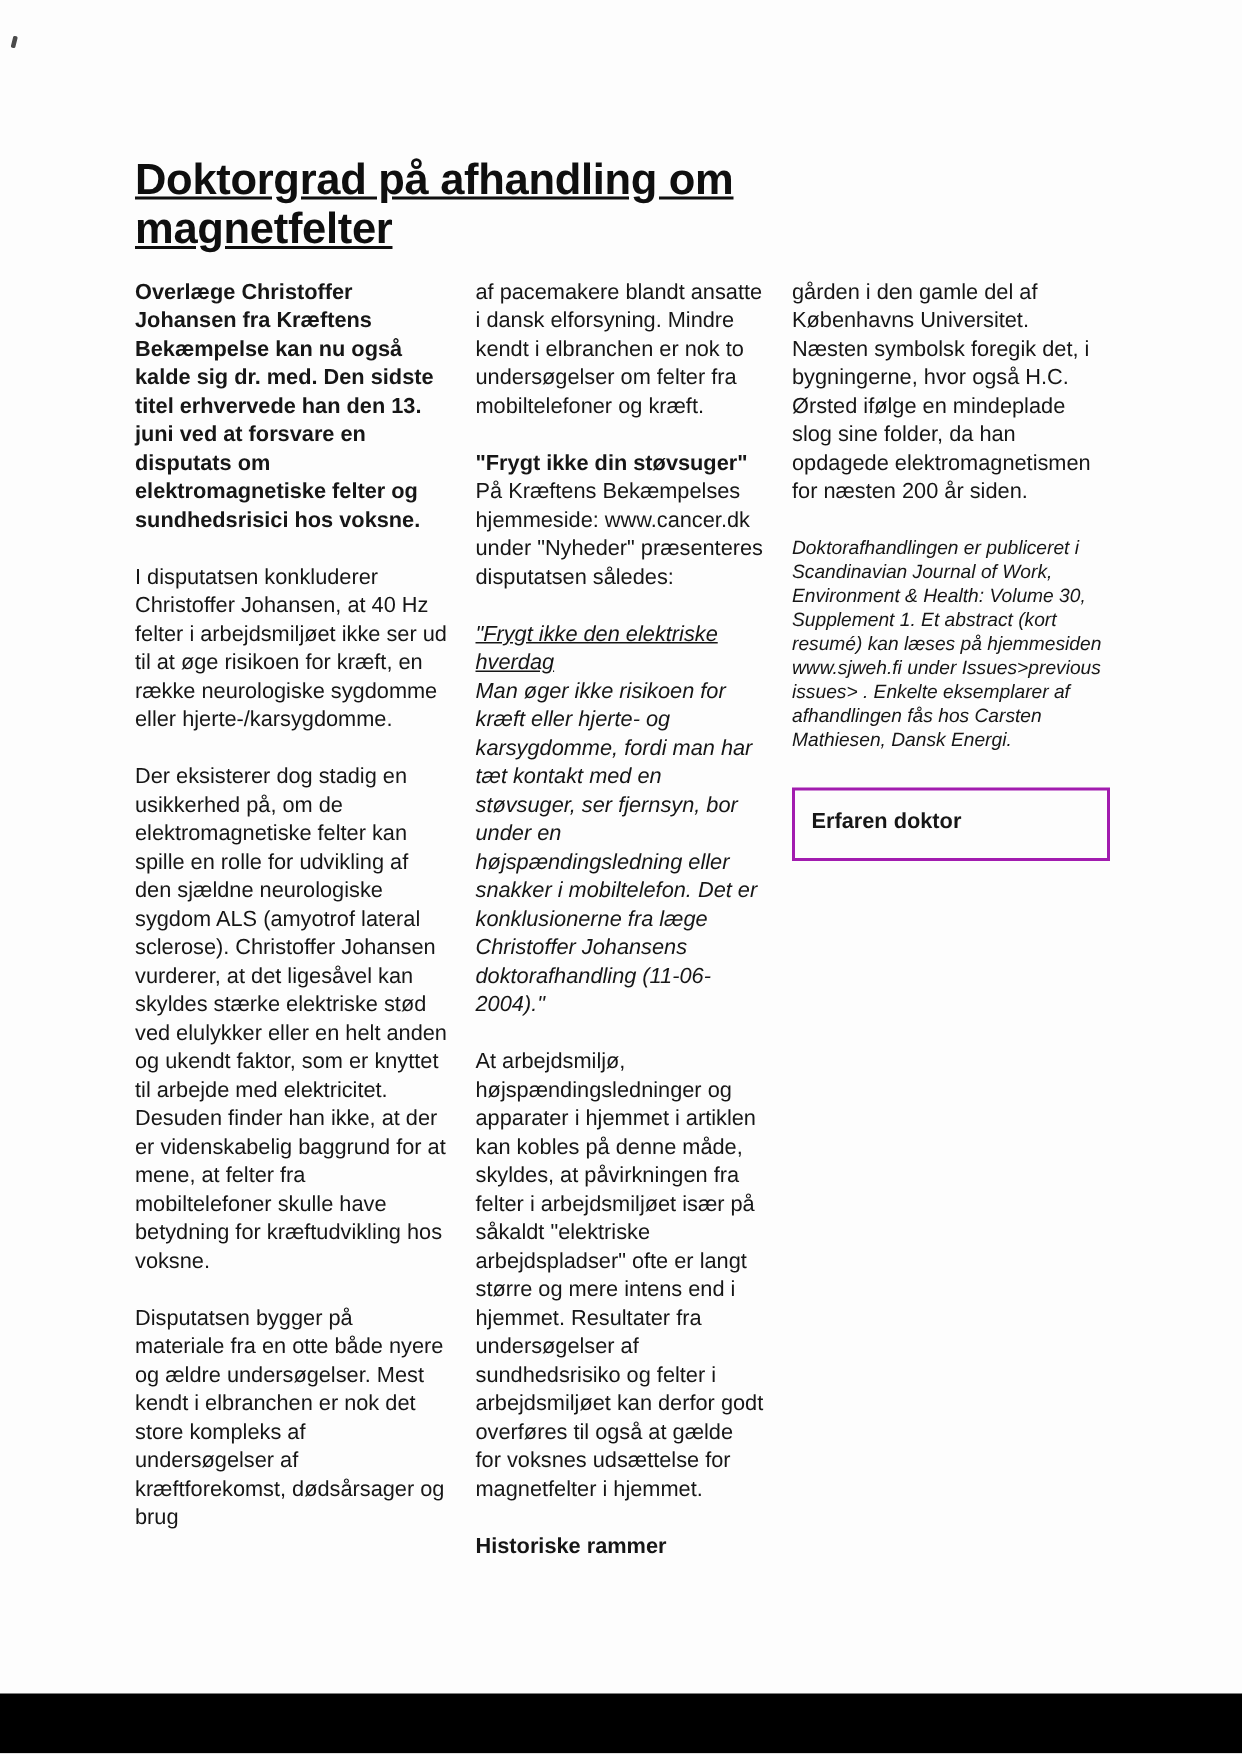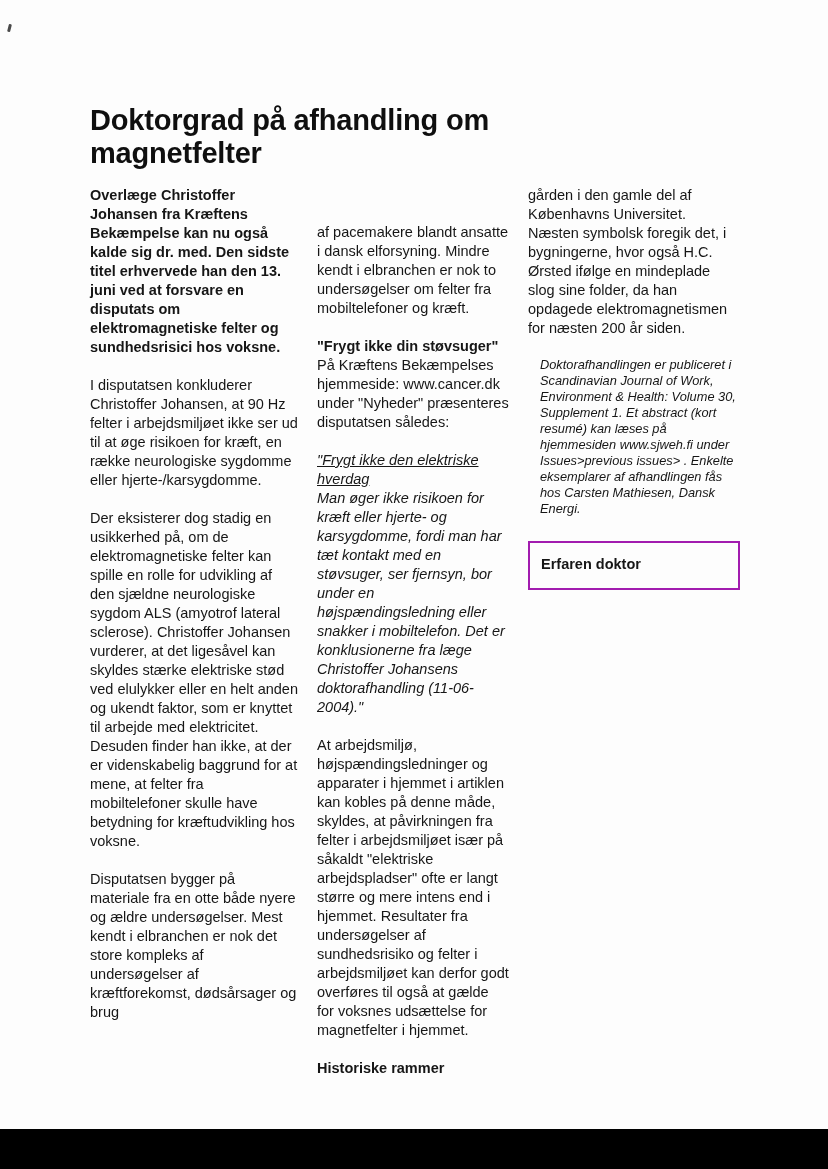--- a/index.html
+++ b/index.html
@@ -30,47 +30,47 @@
     top: 104px;
     width: 650px;
   }
   .title {
     font-size: 29px;
     line-height: 33px;
     font-weight: bold;
     color: #0f0f0f;
     letter-spacing: -0.2px;
     margin-bottom: 16px;
+    text-decoration: underline;
   }
   .columns {
     display: flex;
     justify-content: space-between;
   }
   .col {
     font-size: 14.5px;
     line-height: 19px;
   }
   .col p { margin-bottom: 19px; }
   .col-1 { width: 208px; }
-  .col-2 { width: 192px; margin-top: 37px; }
+  .col-2 { width: 192px; }
   .col-3 { width: 212px; }
   .lead { font-weight: bold; }
   .heading { font-weight: bold; margin-bottom: 0 !important; }
   .quote-title {
     font-style: italic;
     text-decoration: underline;
     margin-bottom: 0 !important;
   }
   .quote-body { font-style: italic; }
   .note {
     font-style: italic;
     font-size: 12.8px;
     line-height: 16px;
     margin-top: 8px;
-    margin-left: 12px;
   }
   .infobox {
     border: 2px solid #a21caf;
     padding: 12px 11px 14px 11px;
     margin-top: 24px;
   }
   .infobox .box-title {
     font-weight: bold;
     margin-bottom: 0;
   }
@@ -95,21 +95,21 @@
 
     <h1 class="title">
       <span>Doktorgrad på afhandling om</span><br>
       <span>magnetfelter</span>
     </h1>
 
     <div class="columns">
 
       <div class="col col-1">
         <p class="lead">Overlæge Christoffer Johansen fra Kræftens Bekæmpelse kan nu også kalde sig dr. med. Den sidste titel erhvervede han den 13. juni ved at forsvare en disputats om elektromagnetiske felter og sundhedsrisici hos voksne.</p>
-        <p>I disputatsen konkluderer Christoffer Johansen, at 90 Hz felter i arbejdsmiljøet ikke ser ud til at øge risikoen for kræft, en række neurologiske sygdomme eller hjerte-/karsygdomme.</p>
+        <p>I disputatsen konkluderer Christoffer Johansen, at 40 Hz felter i arbejdsmiljøet ikke ser ud til at øge risikoen for kræft, en række neurologiske sygdomme eller hjerte-/karsygdomme.</p>
         <p>Der eksisterer dog stadig en usikkerhed på, om de elektromagnetiske felter kan spille en rolle for udvikling af den sjældne neurologiske sygdom ALS (amyotrof lateral sclerose). Christoffer Johansen vurderer, at det ligesåvel kan skyldes stærke elektriske stød ved elulykker eller en helt anden og ukendt faktor, som er knyttet til arbejde med elektricitet. Desuden finder han ikke, at der er videnskabelig baggrund for at mene, at felter fra mobiltelefoner skulle have betydning for kræftudvikling hos voksne.</p>
         <p>Disputatsen bygger på materiale fra en otte både nyere og ældre undersøgelser. Mest kendt i elbranchen er nok det store kompleks af undersøgelser af kræftforekomst, dødsårsager og brug</p>
       </div>
 
       <div class="col col-2">
         <p>af pacemakere blandt ansatte i dansk elforsyning. Mindre kendt i elbranchen er nok to undersøgelser om felter fra mobiltelefoner og kræft.</p>
         <p class="heading">"Frygt ikke din støvsuger"</p>
         <p>På Kræftens Bekæmpelses hjemmeside: www.cancer.dk under "Nyheder" præsenteres disputatsen således:</p>
         <p class="quote-title">"Frygt ikke den elektriske hverdag</p>
         <p class="quote-body">Man øger ikke risikoen for kræft eller hjerte- og karsygdomme, fordi man har tæt kontakt med en støvsuger, ser fjernsyn, bor under en højspændingsledning eller snakker i mobiltelefon. Det er konklusionerne fra læge Christoffer Johansens doktorafhandling (11-06-2004)."</p>

